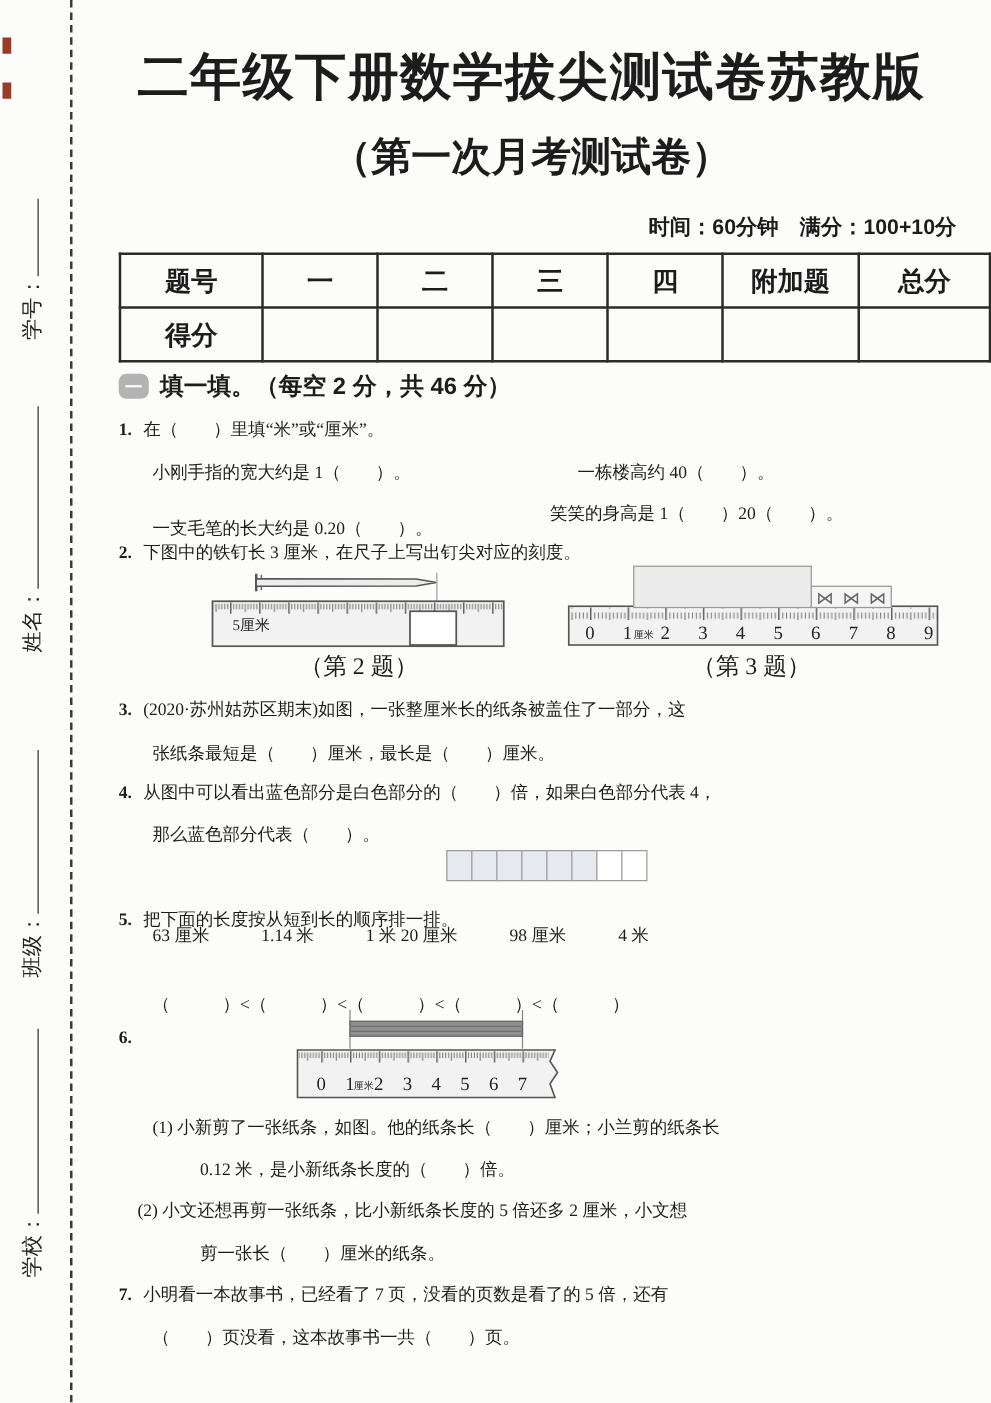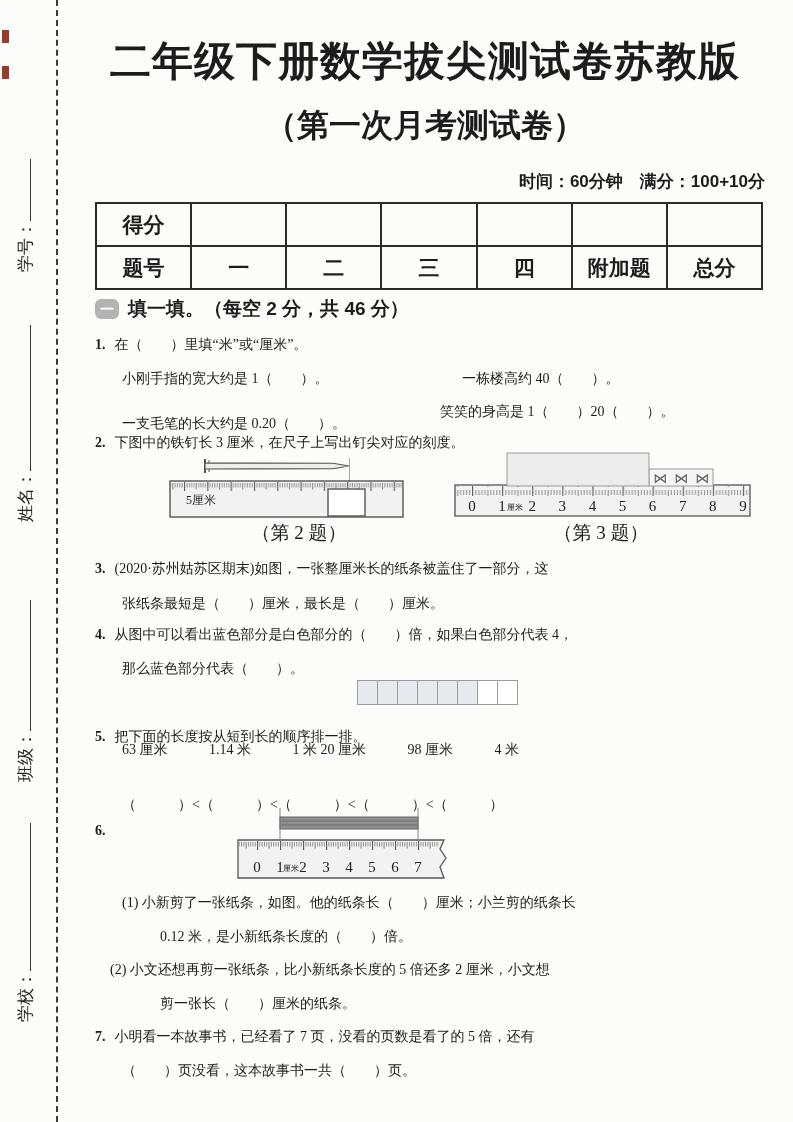--- a/index.html
+++ b/index.html
@@ -76,36 +76,36 @@
   <span>学校：</span><span class="blank" style="width:148px"></span>
 </div>
 
 <div class="title">二年级下册数学拔尖测试卷苏教版</div>
 <div class="subtitle">（第一次月考测试卷）</div>
 <div class="meta">时间：60分钟　满分：100+10分</div>
 
 <table class="score">
   <tbody>
       <tr>
-    <td>得分</td>
-    <td></td>
-    <td></td>
-    <td></td>
-    <td></td>
-    <td></td>
-    <td></td>
-  </tr>
-  <tr>
     <td style="width:110px">题号</td>
     <td style="width:88px">一</td>
     <td style="width:88px">二</td>
     <td style="width:88px">三</td>
     <td style="width:88px">四</td>
     <td style="width:105px">附加题</td>
     <td style="width:101px">总分</td>
+  </tr>
+  <tr>
+    <td>得分</td>
+    <td></td>
+    <td></td>
+    <td></td>
+    <td></td>
+    <td></td>
+    <td></td>
   </tr>
 </tbody>
   </table>
 
 <div class="section-head">
   <div class="badge">一</div>
   <div class="section-title">填一填。（每空 2 分，共 46 分）</div>
 </div>
 
 <div class="line" style="top:332px;left:95px">
@@ -139,21 +139,21 @@
     <line x1="57" y1="3" x2="57" y2="17" stroke="#555" stroke-width="2"></line>
     <line x1="61" y1="4" x2="61" y2="16" stroke="#555" stroke-width="1"></line>
     <path d="M57,7 L185,7.2 L201,10 L185,12.8 L57,13 Z" fill="#ededed" stroke="#555" stroke-width="1.1"></path>
   </g>
   <line x1="201.5" y1="2" x2="201.5" y2="26" stroke="#999" stroke-width="0.9"></line>
   <rect x="22" y="25" width="233" height="36" fill="#f2f2f2" stroke="#555" stroke-width="1.4"></rect>
   <rect x="23" y="26" width="231" height="9" fill="url(#pf2)"></rect>
   <text x="38" y="48" font-size="12">5厘米</text>
   <rect x="180" y="33" width="37" height="27" fill="#ffffff" stroke="#555" stroke-width="1.4"></rect>
 </svg>
-<div class="caption" style="top:520px;left:164px;width:270px">（第 2 题）</div>
+<div class="caption" style="top:520px;left:152px;width:270px">（第 2 题）</div>
 
 <svg class="fig" style="top:450px;left:445px" width="312" height="68" viewBox="0 0 312 68">
   <defs>
     <pattern id="pf3" x="27" width="30.1" height="10" patternUnits="userSpaceOnUse">
       <line x1="0.6" y1="0" x2="0.6" y2="10" stroke="#555" stroke-width="1.1"></line>
       <line x1="3.76" y1="0" x2="3.76" y2="5" stroke="#666" stroke-width="0.7"></line>
       <line x1="6.77" y1="0" x2="6.77" y2="5" stroke="#666" stroke-width="0.7"></line>
       <line x1="9.78" y1="0" x2="9.78" y2="5" stroke="#666" stroke-width="0.7"></line>
       <line x1="12.79" y1="0" x2="12.79" y2="5" stroke="#666" stroke-width="0.7"></line>
       <line x1="15.8" y1="0" x2="15.8" y2="7" stroke="#666" stroke-width="0.8"></line>

